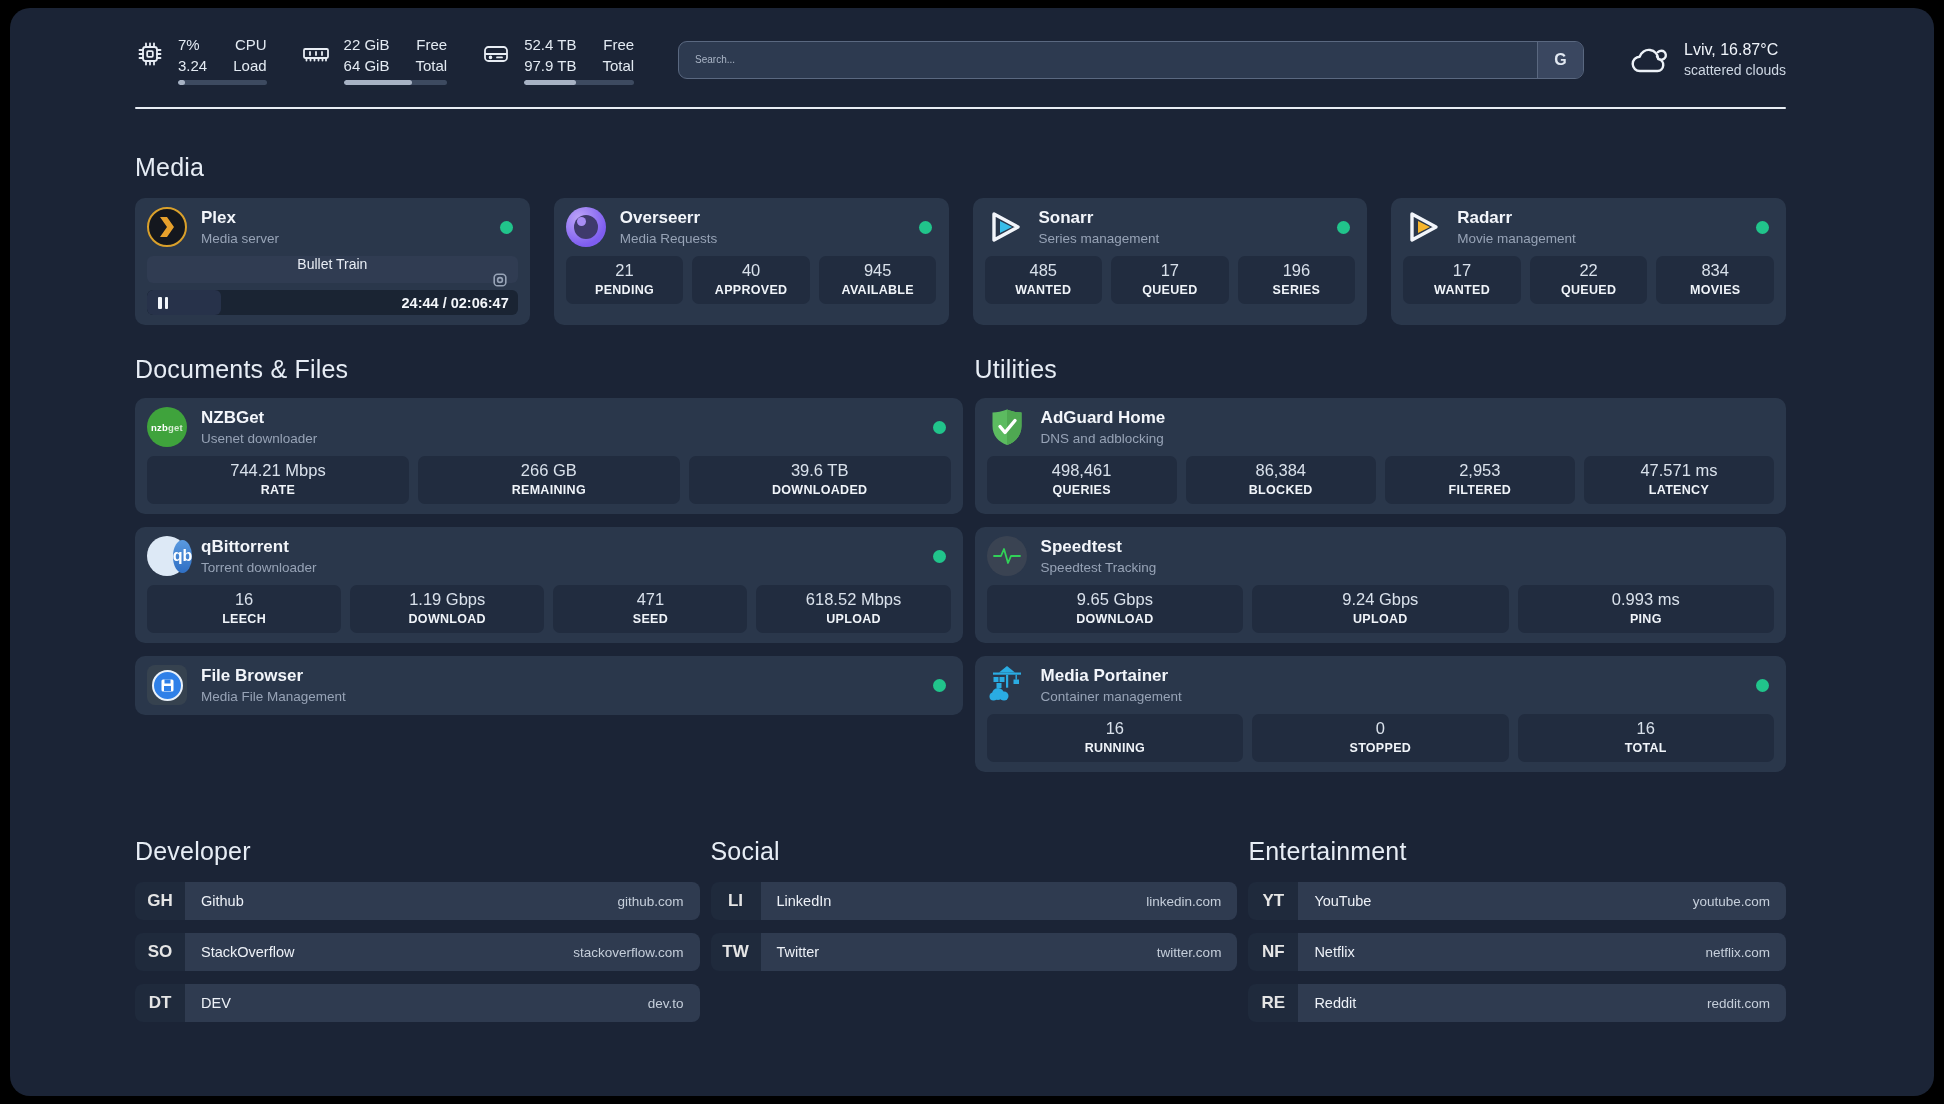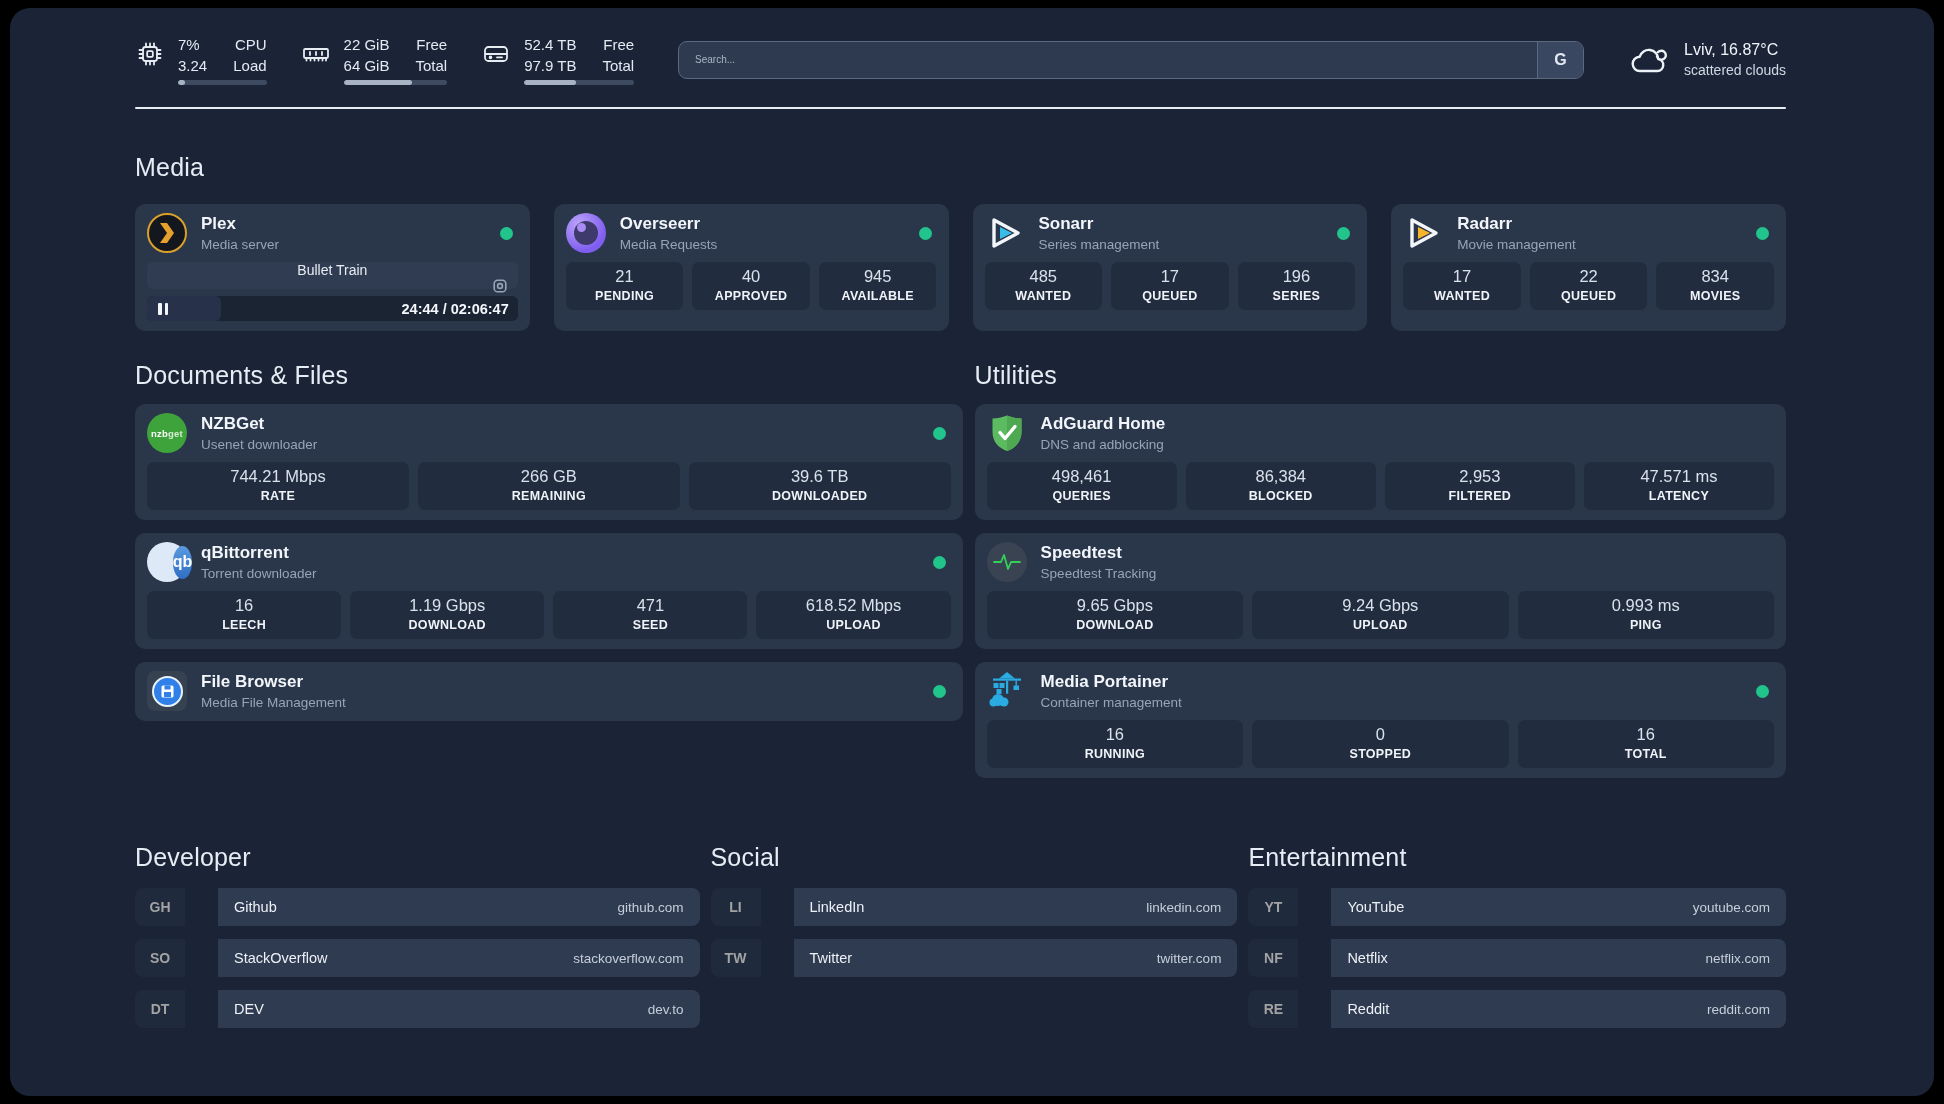--- a/index.html
+++ b/index.html
@@ -36,21 +36,21 @@
   }
   .weather { display: flex; align-items: center; gap: 14px; }
   .weather .wtext .line1 { font-size: 16px; color: #F0F4FA; }
   .weather .wtext .line2 { font-size: 14px; color: #CFD8E4; margin-top: 3px; }
 
   .divider { margin-top: 22px; height: 2px; background: #E8EDF4; border-radius: 2px; }
 
   
   .section-title { font-size: 25px; font-weight: 500; color: #E7EDF5; letter-spacing: 0.2px; }
   .media-section { margin-top: 44px; }
-  .cards-row { display: flex; gap: 24px; margin-top: 22px; }
+  .cards-row { display: flex; gap: 24px; margin-top: 16px; }
   .cards-row > .card { flex: 1; }
 
   .card { background: #2A374B; border-radius: 10px; padding: 9px 12px 10px; }
   .card-head { display: flex; align-items: center; }
   .app-id { display: flex; align-items: center; gap: 14px; flex: 1; cursor: pointer; }
   .app-name { font-size: 17px; font-weight: bold; color: #F2F5FA; }
   .app-desc { font-size: 13.5px; color: #97A3B6; margin-top: 3px; }
   .status-dot { width: 13px; height: 13px; border-radius: 50%; background: #21C48B; margin-right: 5px; flex: none; }
 
   .stats { display: flex; gap: 9px; margin-top: 9px; }
@@ -91,22 +91,22 @@
   .icon-fb { width: 31px; height: 31px; border-radius: 50%; background: #2F80E8; border: 2.5px solid #E9F1FA; display: flex; align-items: center; justify-content: center; }
   .icon-speedtest { background: #3A4352; }
 
   
   .bottom { display: flex; gap: 11px; margin-top: 52px; }
   .bm-col .section-title { margin-bottom: 16px; }
   .bm-col { display: flex; flex-direction: column; }
   .col-dev { flex: 1.05; } .col-social { flex: 0.98; } .col-ent { flex: 1; }
   .links { display: flex; flex-direction: column; gap: 13px; }
   .link-row { display: flex; height: 38px; border-radius: 8px; overflow: hidden; cursor: pointer; }
-  .link-abbr { width: 50px; background: #1F2A3C; display: flex; align-items: center; justify-content: center; font-weight: bold; font-size: 14px; color: #a3a3a3; flex: none; }
-  .link-main { flex: 1; background: #2F3B50; display: flex; align-items: center; justify-content: space-between; padding: 0 16px; margin-left: 33px; }
+  .link-abbr { width: 50px; background: #1F2A3C; display: flex; align-items: center; justify-content: center; font-weight: bold; font-size: 17px; color: #e5e5e5; flex: none; }
+  .link-main { flex: 1; background: #2F3B50; display: flex; align-items: center; justify-content: space-between; padding: 0 16px; }
   .link-label { font-size: 14.5px; color: #EDF1F7; }
   .link-url { font-size: 13.5px; color: #C5CEDA; }
 
   svg { display: block; }
 </style>
 </head>
 <body>
 
 <div class="window">
   <div class="content">

